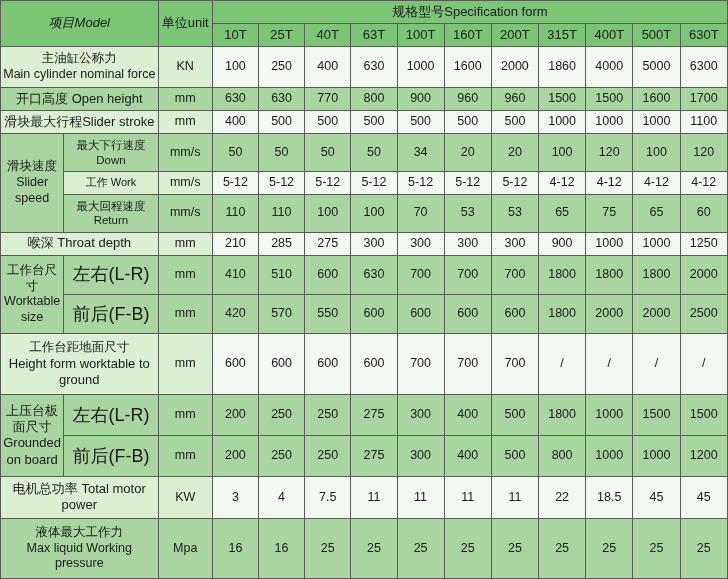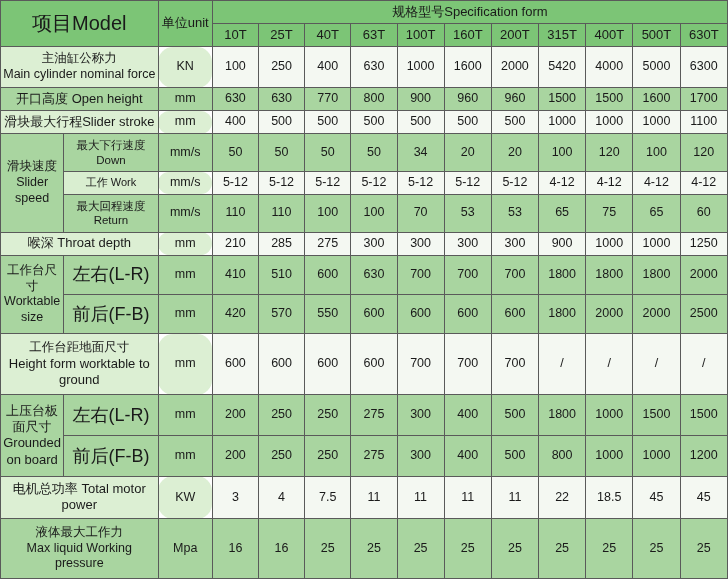--- a/index.html
+++ b/index.html
@@ -28,42 +28,42 @@
     padding: 1px 2px;
     line-height: 1.25;
     overflow: hidden;
   }
   
   .hdr {
     background: #7cc576;
     font-size: 13px;
   }
   .hdr-title {
-    font-size: 20px;
+    font-size: 13px;
+    font-style: italic;
   }
   .lbl-a {           
     background: #dcefd3;
     font-size: 13px;
   }
   .lbl-b {           
     background: #a9d5a0;
     font-size: 13px;
   }
   .sub-a {           
     background: #d9eed0;
     font-size: 11px;
   }
   .sub-b {           
     background: #a9d5a0;
     font-size: 18px;
   }
   .unit-a {
     background: #dcefd3;
     font-size: 12.5px;
-    border-radius: 15px;
   }
   .unit-b {
     background: #a9d5a0;
     font-size: 12.5px;
   }
   .val-a {           
     background: #f4f8f2;
     font-size: 12.5px;
   }
   .val-b {           
@@ -128,21 +128,21 @@
       <span class="l2">Main cylinder nominal force</span>
     </td>
     <td class="unit-a">KN</td>
     <td class="val-a">100</td>
     <td class="val-a">250</td>
     <td class="val-a">400</td>
     <td class="val-a">630</td>
     <td class="val-a">1000</td>
     <td class="val-a">1600</td>
     <td class="val-a">2000</td>
-    <td class="val-a">5420</td>
+    <td class="val-a">1860</td>
     <td class="val-a">4000</td>
     <td class="val-a">5000</td>
     <td class="val-a">6300</td>
   </tr>
 
   <tr>
     <td class="lbl-b" colspan="2">开口高度 Open height</td>
     <td class="unit-b">mm</td>
     <td class="val-b">630</td>
     <td class="val-b">630</td>

